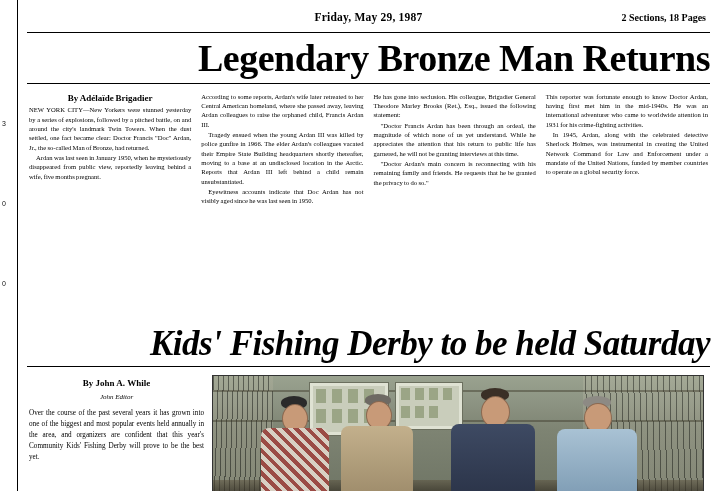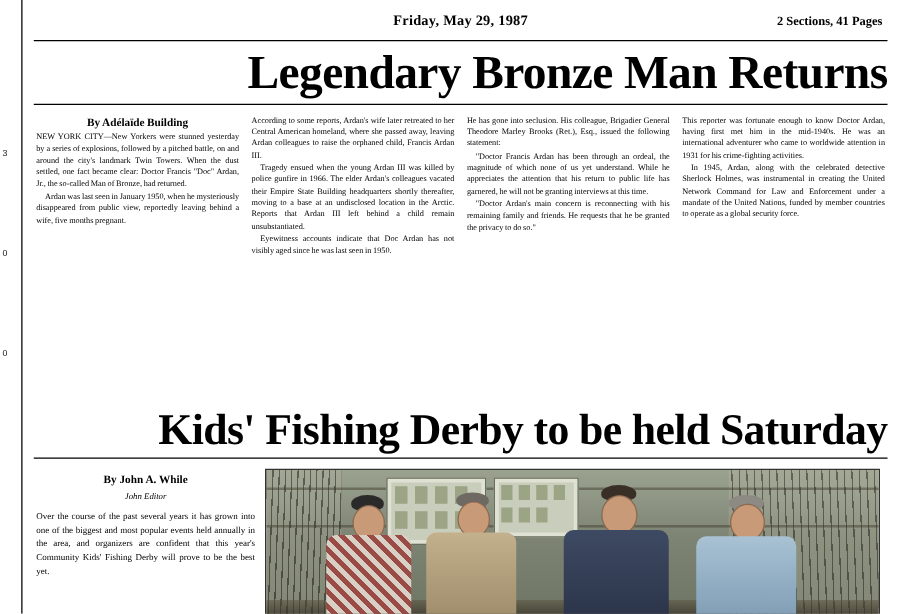--- a/index.html
+++ b/index.html
@@ -85,20 +85,21 @@
     font-size: 38px;
     line-height: 1.04;
     letter-spacing: -0.5px;
     text-align: right;
     margin: 6px 8px 4px 8px;
     white-space: nowrap;
   }
   .headline.two {
     font-size: 35px;
     margin-top: 8px;
+    font-style: italic;
   }
 
   
   .story {
     display: flex;
     gap: 10px;
     padding: 0 10px;
     box-sizing: border-box;
   }
   .col {
@@ -229,30 +230,30 @@
   <div class="left-strip">
     <div class="strip-mark" style="top:120px">3</div>
     <div class="strip-mark" style="top:200px">0</div>
     <div class="strip-mark" style="top:280px">0</div>
   </div>
 
   <div class="content">
 
     <div class="masthead">
       <div class="date">Friday, May 29, 1987</div>
-      <div class="sections">2 Sections, 41 Pages</div>
+      <div class="sections">2 Sections, 18 Pages</div>
     </div>
     <div class="rule"></div>
 
     <h1 class="headline">Legendary Bronze Man Returns</h1>
     <div class="rule thin"></div>
 
     <div class="story" style="margin-top:6px">
       <div class="col">
-        <div class="byline">By Adélaïde Building</div>
+        <div class="byline">By Adélaïde Brigadier</div>
         <p class="para lead">NEW YORK CITY—New Yorkers were stunned yesterday by a series of explosions, followed by a pitched battle, on and around the city's landmark Twin Towers. When the dust settled, one fact became clear: Doctor Francis "Doc" Ardan, Jr., the so-called Man of Bronze, had returned.</p>
         <p class="para">Ardan was last seen in January 1950, when he mysteriously disappeared from public view, reportedly leaving behind a wife, five months pregnant.</p>
       </div>
       <div class="col" style="padding-top:2px">
         <p class="para lead">According to some reports, Ardan's wife later retreated to her Central American homeland, where she passed away, leaving Ardan colleagues to raise the orphaned child, Francis Ardan III.</p>
         <p class="para">Tragedy ensued when the young Ardan III was killed by police gunfire in 1966. The elder Ardan's colleagues vacated their Empire State Building headquarters shortly thereafter, moving to a base at an undisclosed location in the Arctic. Reports that Ardan III left behind a child remain unsubstantiated.</p>
         <p class="para">Eyewitness accounts indicate that Doc Ardan has not visibly aged since he was last seen in 1950.</p>
       </div>
       <div class="col" style="padding-top:2px">
         <p class="para lead">He has gone into seclusion. His colleague, Brigadier General Theodore Marley Brooks (Ret.), Esq., issued the following statement:</p>

